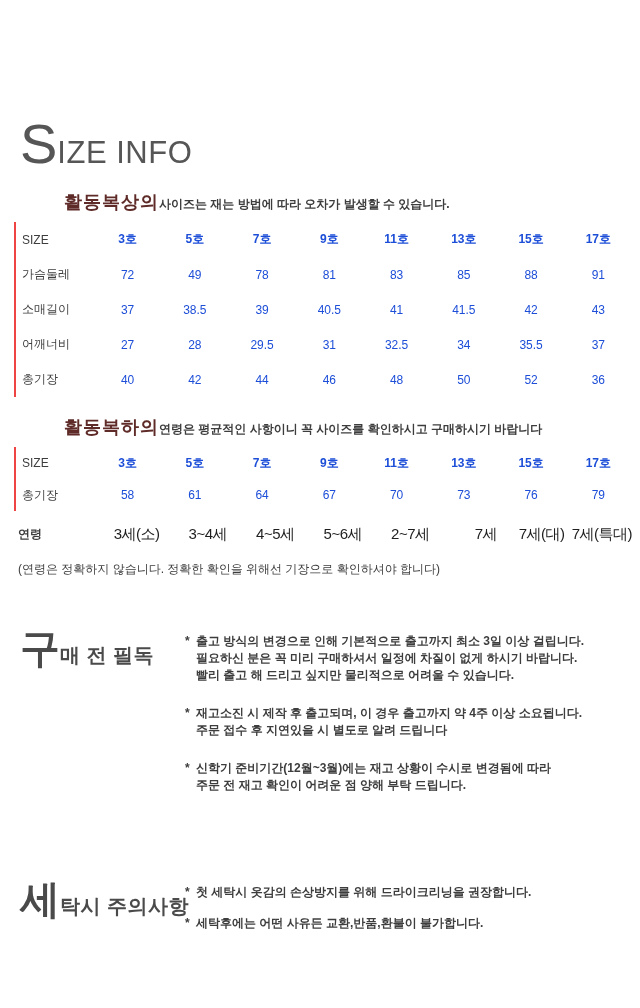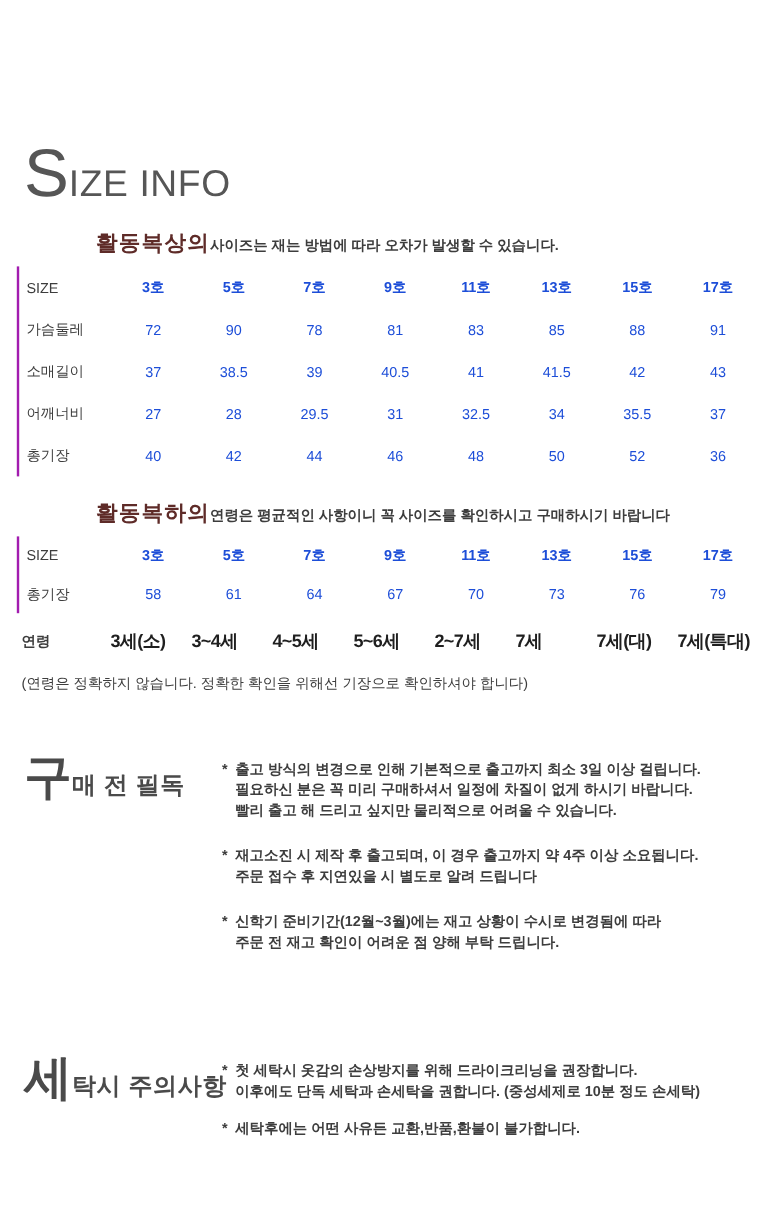--- a/index.html
+++ b/index.html
@@ -11,35 +11,35 @@
   }
   .page { position:relative; width:640px; height:1008px; background:#fff; }
 
   
   .title { margin:116px 0 0 20px; line-height:1; color:#565656; font-weight:400; white-space:nowrap; }
   .title-initial { font-size:56px; }
   .title-rest { font-size:31px; letter-spacing:.5px; }
 
   
   .section-head { display:flex; align-items:baseline; margin:18px 0 0 64px; }
-  .section-heading { font-size:18px; font-weight:700; color:#5e2b28; letter-spacing:1px;margin-left:16px; }
+  .section-heading { font-size:18px; font-weight:700; color:#5e2b28; letter-spacing:1px; }
   .section-note { font-size:12px; font-weight:700; color:#3d3d3d; }
 
   
-  .size-table { margin:8px 0 0 14px; width:618px; border-left:2px solid #a21caf; padding-left:4px; }
+  .size-table { margin:8px 0 0 14px; width:618px; border-left:2px solid #ef4444; padding-left:4px; }
   .t-row { display:grid; grid-template-columns:74px repeat(8,1fr); align-items:center; height:35px; }
   .size-table.compact .t-row { height:32px; }
   .t-label { font-size:12px; color:#3d3d3d; padding-left:2px; }
   .t-cell { font-size:12px; text-align:center; color:#1d4ed8; }
   .t-size { font-weight:700; }
 
   
   .age-row { display:grid; grid-template-columns:74px repeat(8,1fr); align-items:center; margin:8px 0 4px 18px; width:614px; height:30px; }
   .age-label { font-size:12px; font-weight:700; }
-  .age-cell { font-size:15px; font-weight:700; text-align:left; color:#1f1f1f; letter-spacing:-0.5px; }
+  .age-cell { font-size:15px; font-weight:400; text-align:right; color:#1f1f1f; letter-spacing:-0.5px; }
   .age-note { margin:12px 0 0 18px; font-size:12px; color:#3d3d3d; }
 
   
   .info-section { display:flex; align-items:flex-start; margin-left:20px; }
   .info-purchase { margin-top:50px; }
   .info-washing { margin-top:64px; }
   .big-head { display:flex; align-items:baseline; color:#4a4a4a; white-space:nowrap; width:165px; flex-shrink:0; }
   .big-initial { font-size:40px; font-weight:700; line-height:1; }
   .big-rest { font-size:20px; font-weight:700; letter-spacing:.5px; }
   .bullets { padding-top:5px; }
@@ -68,21 +68,21 @@
           <div class="t-cell t-size">7호</div>
           <div class="t-cell t-size">9호</div>
           <div class="t-cell t-size">11호</div>
           <div class="t-cell t-size">13호</div>
           <div class="t-cell t-size">15호</div>
           <div class="t-cell t-size">17호</div>
         </div>
         <div class="t-row">
           <div class="t-label">가슴둘레</div>
           <div class="t-cell">72</div>
-          <div class="t-cell">90</div>
+          <div class="t-cell">49</div>
           <div class="t-cell">78</div>
           <div class="t-cell">81</div>
           <div class="t-cell">83</div>
           <div class="t-cell">85</div>
           <div class="t-cell">88</div>
           <div class="t-cell">91</div>
         </div>
         <div class="t-row">
           <div class="t-label">소매길이</div>
           <div class="t-cell">37</div>
@@ -196,21 +196,20 @@
   <section class="info-section info-washing">
     <h2 class="big-head">
         <span class="big-initial">세</span>
         <span class="big-rest">탁시 주의사항</span>
       </h2>
     <div class="bullets" id="washing-bullets">
         <div class="bullet">
           <span class="marker">*</span>
           <div class="lines">
             <div class="line">첫 세탁시 옷감의 손상방지를 위해 드라이크리닝을 권장합니다.</div>
-            <div class="line">이후에도 단독 세탁과 손세탁을 권합니다. (중성세제로 10분 정도 손세탁)</div>
           </div>
         </div>
         <div class="bullet">
           <span class="marker">*</span>
           <div class="lines">
             <div class="line">세탁후에는 어떤 사유든 교환,반품,환불이 불가합니다.</div>
           </div>
         </div>
       </div>
   </section>

